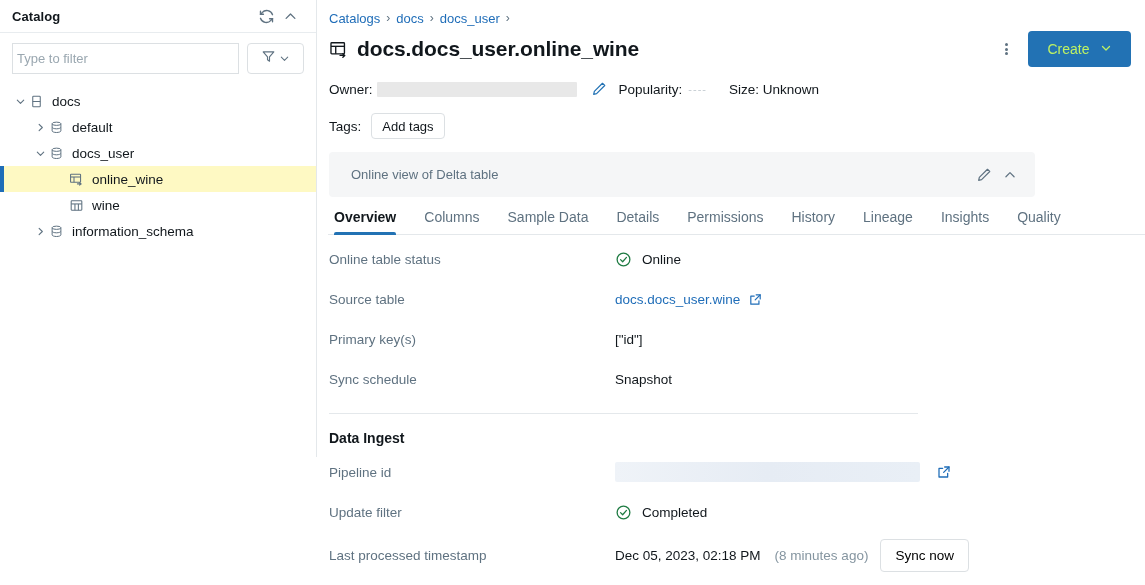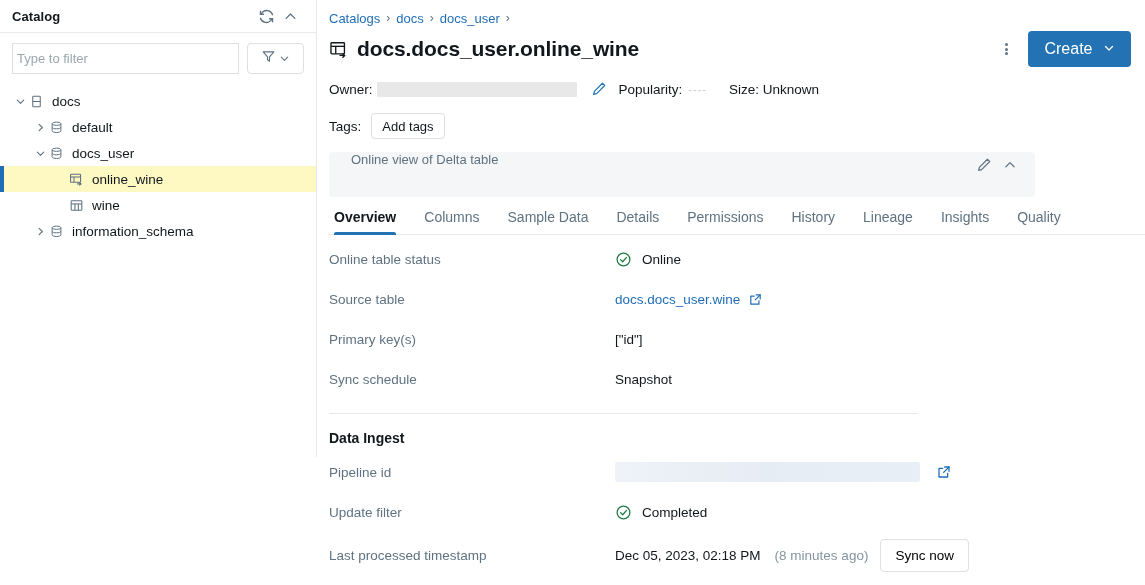--- a/index.html
+++ b/index.html
@@ -100,23 +100,23 @@
 
   .kebab {
     width: 26px; height: 26px; display: flex; align-items: center;
     justify-content: center; cursor: pointer; color: #5F7281;
     border-radius: 4px; margin-right: 9px;
   }
   .kebab span { display:block; width:3px; height:3px; border-radius:50%; background:#5F7281; margin:1.5px 0; }
 
   .create-btn {
     height: 36px; min-width: 103px;
-    background: #2272B4; color: #ffffff;
+    background: #2272B4; color: #bef264;
     border: none; border-radius: 4px;
-    font-size: 16px; font-family: "Liberation Sans", sans-serif;
+    font-size: 14px; font-family: "Liberation Sans", sans-serif;
     display: flex; align-items: center; justify-content: center;
     gap: 10px; padding: 0 14px; cursor: pointer;
   }
 
   .meta-row {
     display: flex; align-items: center;
     height: 26px; margin-top: 10px; font-size: 13.5px; color: #11171C;
   }
   .meta-label { color: #11171C; }
   .redact-owner {
@@ -131,21 +131,21 @@
   .add-tags-btn {
     margin-left: 10px; height: 26px; padding: 0 10px;
     border: 1px solid #DCE0E3; border-radius: 4px;
     background: #fff; font-size: 13px; cursor: pointer;
     font-family: "Liberation Sans", sans-serif; color: #11171C;
   }
 
   .desc-box {
     margin-top: 12px; width: 706px; height: 45px;
     background: #F5F6F7; border-radius: 4px;
-    display: flex; align-items: flex-start; padding: 0 12px 0 22px;
+    display: flex; align-items: center; padding: 0 12px 0 22px;
   }
   .desc-text { flex: 1; font-size: 13px; color: #5F7281; }
   .desc-icon { width: 26px; height: 26px; display: flex; align-items: center;
     justify-content: center; cursor: pointer; color: #5F7281; border-radius:4px; }
 
   .tabs {
     display: flex; align-items: flex-end; gap: 0;
     margin-top: 12px; border-bottom: 1px solid #E4E8EB;
     width: 1121px; margin-left: -1px;
   }

